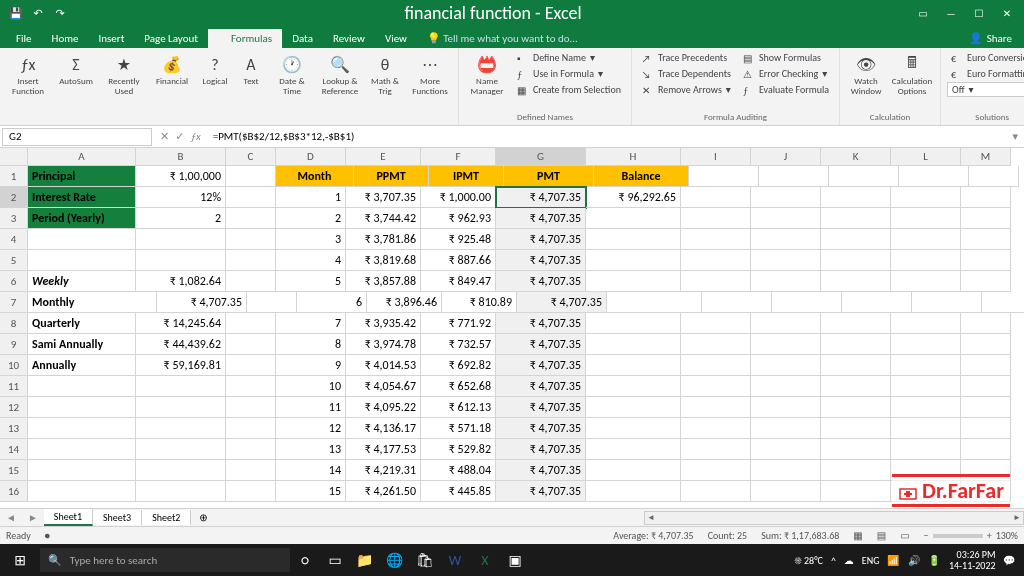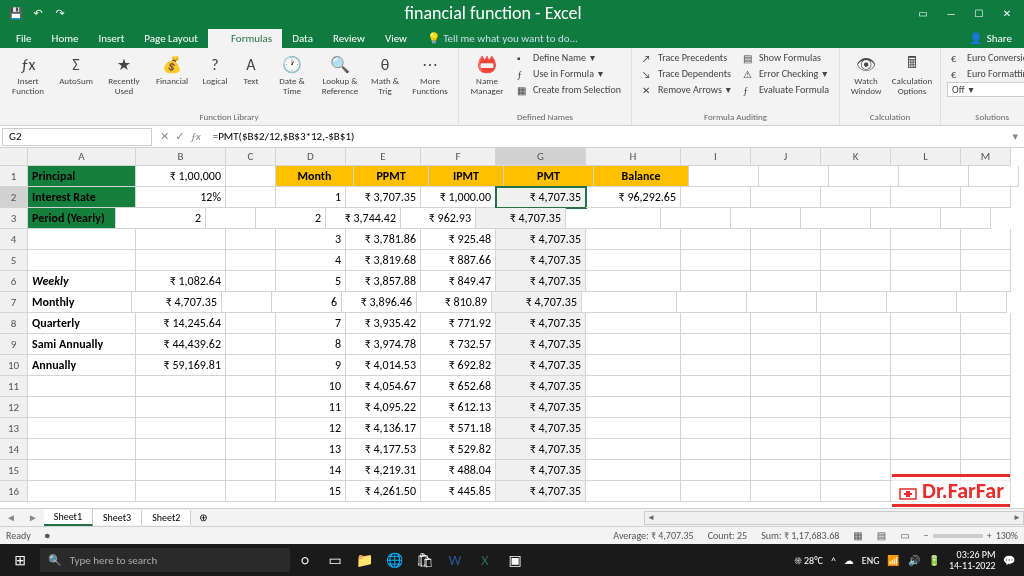--- a/index.html
+++ b/index.html
@@ -152,21 +152,20 @@
         </div>
       <div class="btn-lg" style="width:38px">
           <span class="ic">θ</span>
           <span class="lbl">Math &amp; Trig</span>
         </div>
       <div class="btn-lg">
           <span class="ic">⋯</span>
           <span class="lbl">More Functions</span>
         </div>
     </div>
-    <div class="group-label">Function Library</div>
   </div>
   <div class="group">
     <div class="group-items">
       <div class="btn-lg">
           <span class="ic">📛</span>
           <span class="lbl">Name Manager</span>
         </div>
       <div class="mini-col">
         <div class="mini-item"><span class="ic">▪</span><span>Define Name</span> ▾</div>
         <div class="mini-item"><span class="ic">ƒ</span><span>Use in Formula</span> ▾</div>
@@ -310,21 +309,21 @@
           <div class="cell tr" style="width: 75px;">₹ 1,000.00</div>
           <div class="cell tr selcol activesel" style="width: 90px;">₹ 4,707.35</div>
           <div class="cell tr" style="width: 95px;">₹ 96,292.65</div>
           <div class="cell " style="width: 70px;"></div>
           <div class="cell " style="width: 70px;"></div>
           <div class="cell " style="width: 70px;"></div>
           <div class="cell " style="width: 70px;"></div>
           <div class="cell " style="width: 50px;"></div>
         </div>
         <div class="row">
-          <div class="cell yellow bold" style="width: 88px;">Period (Yearly)</div>
+          <div class="cell yellow bold" style="width: 108px;">Period (Yearly)</div>
           <div class="cell tr" style="width: 90px;">2</div>
           <div class="cell " style="width: 50px;"></div>
           <div class="cell tr" style="width: 70px;">2</div>
           <div class="cell tr" style="width: 75px;">₹ 3,744.42</div>
           <div class="cell tr" style="width: 75px;">₹ 962.93</div>
           <div class="cell tr selcol" style="width: 90px;">₹ 4,707.35</div>
           <div class="cell tr" style="width: 95px;"></div>
           <div class="cell " style="width: 70px;"></div>
           <div class="cell " style="width: 70px;"></div>
           <div class="cell " style="width: 70px;"></div>
@@ -370,21 +369,21 @@
           <div class="cell tr" style="width: 75px;">₹ 849.47</div>
           <div class="cell tr selcol" style="width: 90px;">₹ 4,707.35</div>
           <div class="cell tr" style="width: 95px;"></div>
           <div class="cell " style="width: 70px;"></div>
           <div class="cell " style="width: 70px;"></div>
           <div class="cell " style="width: 70px;"></div>
           <div class="cell " style="width: 70px;"></div>
           <div class="cell " style="width: 50px;"></div>
         </div>
         <div class="row">
-          <div class="cell bold" style="width: 104px;">Monthly</div>
+          <div class="cell bold" style="width: 129px;">Monthly</div>
           <div class="cell tr" style="width: 90px;">₹ 4,707.35</div>
           <div class="cell " style="width: 50px;"></div>
           <div class="cell tr" style="width: 70px;">6</div>
           <div class="cell tr" style="width: 75px;">₹ 3,896.46</div>
           <div class="cell tr" style="width: 75px;">₹ 810.89</div>
           <div class="cell tr selcol" style="width: 90px;">₹ 4,707.35</div>
           <div class="cell tr" style="width: 95px;"></div>
           <div class="cell " style="width: 70px;"></div>
           <div class="cell " style="width: 70px;"></div>
           <div class="cell " style="width: 70px;"></div>

